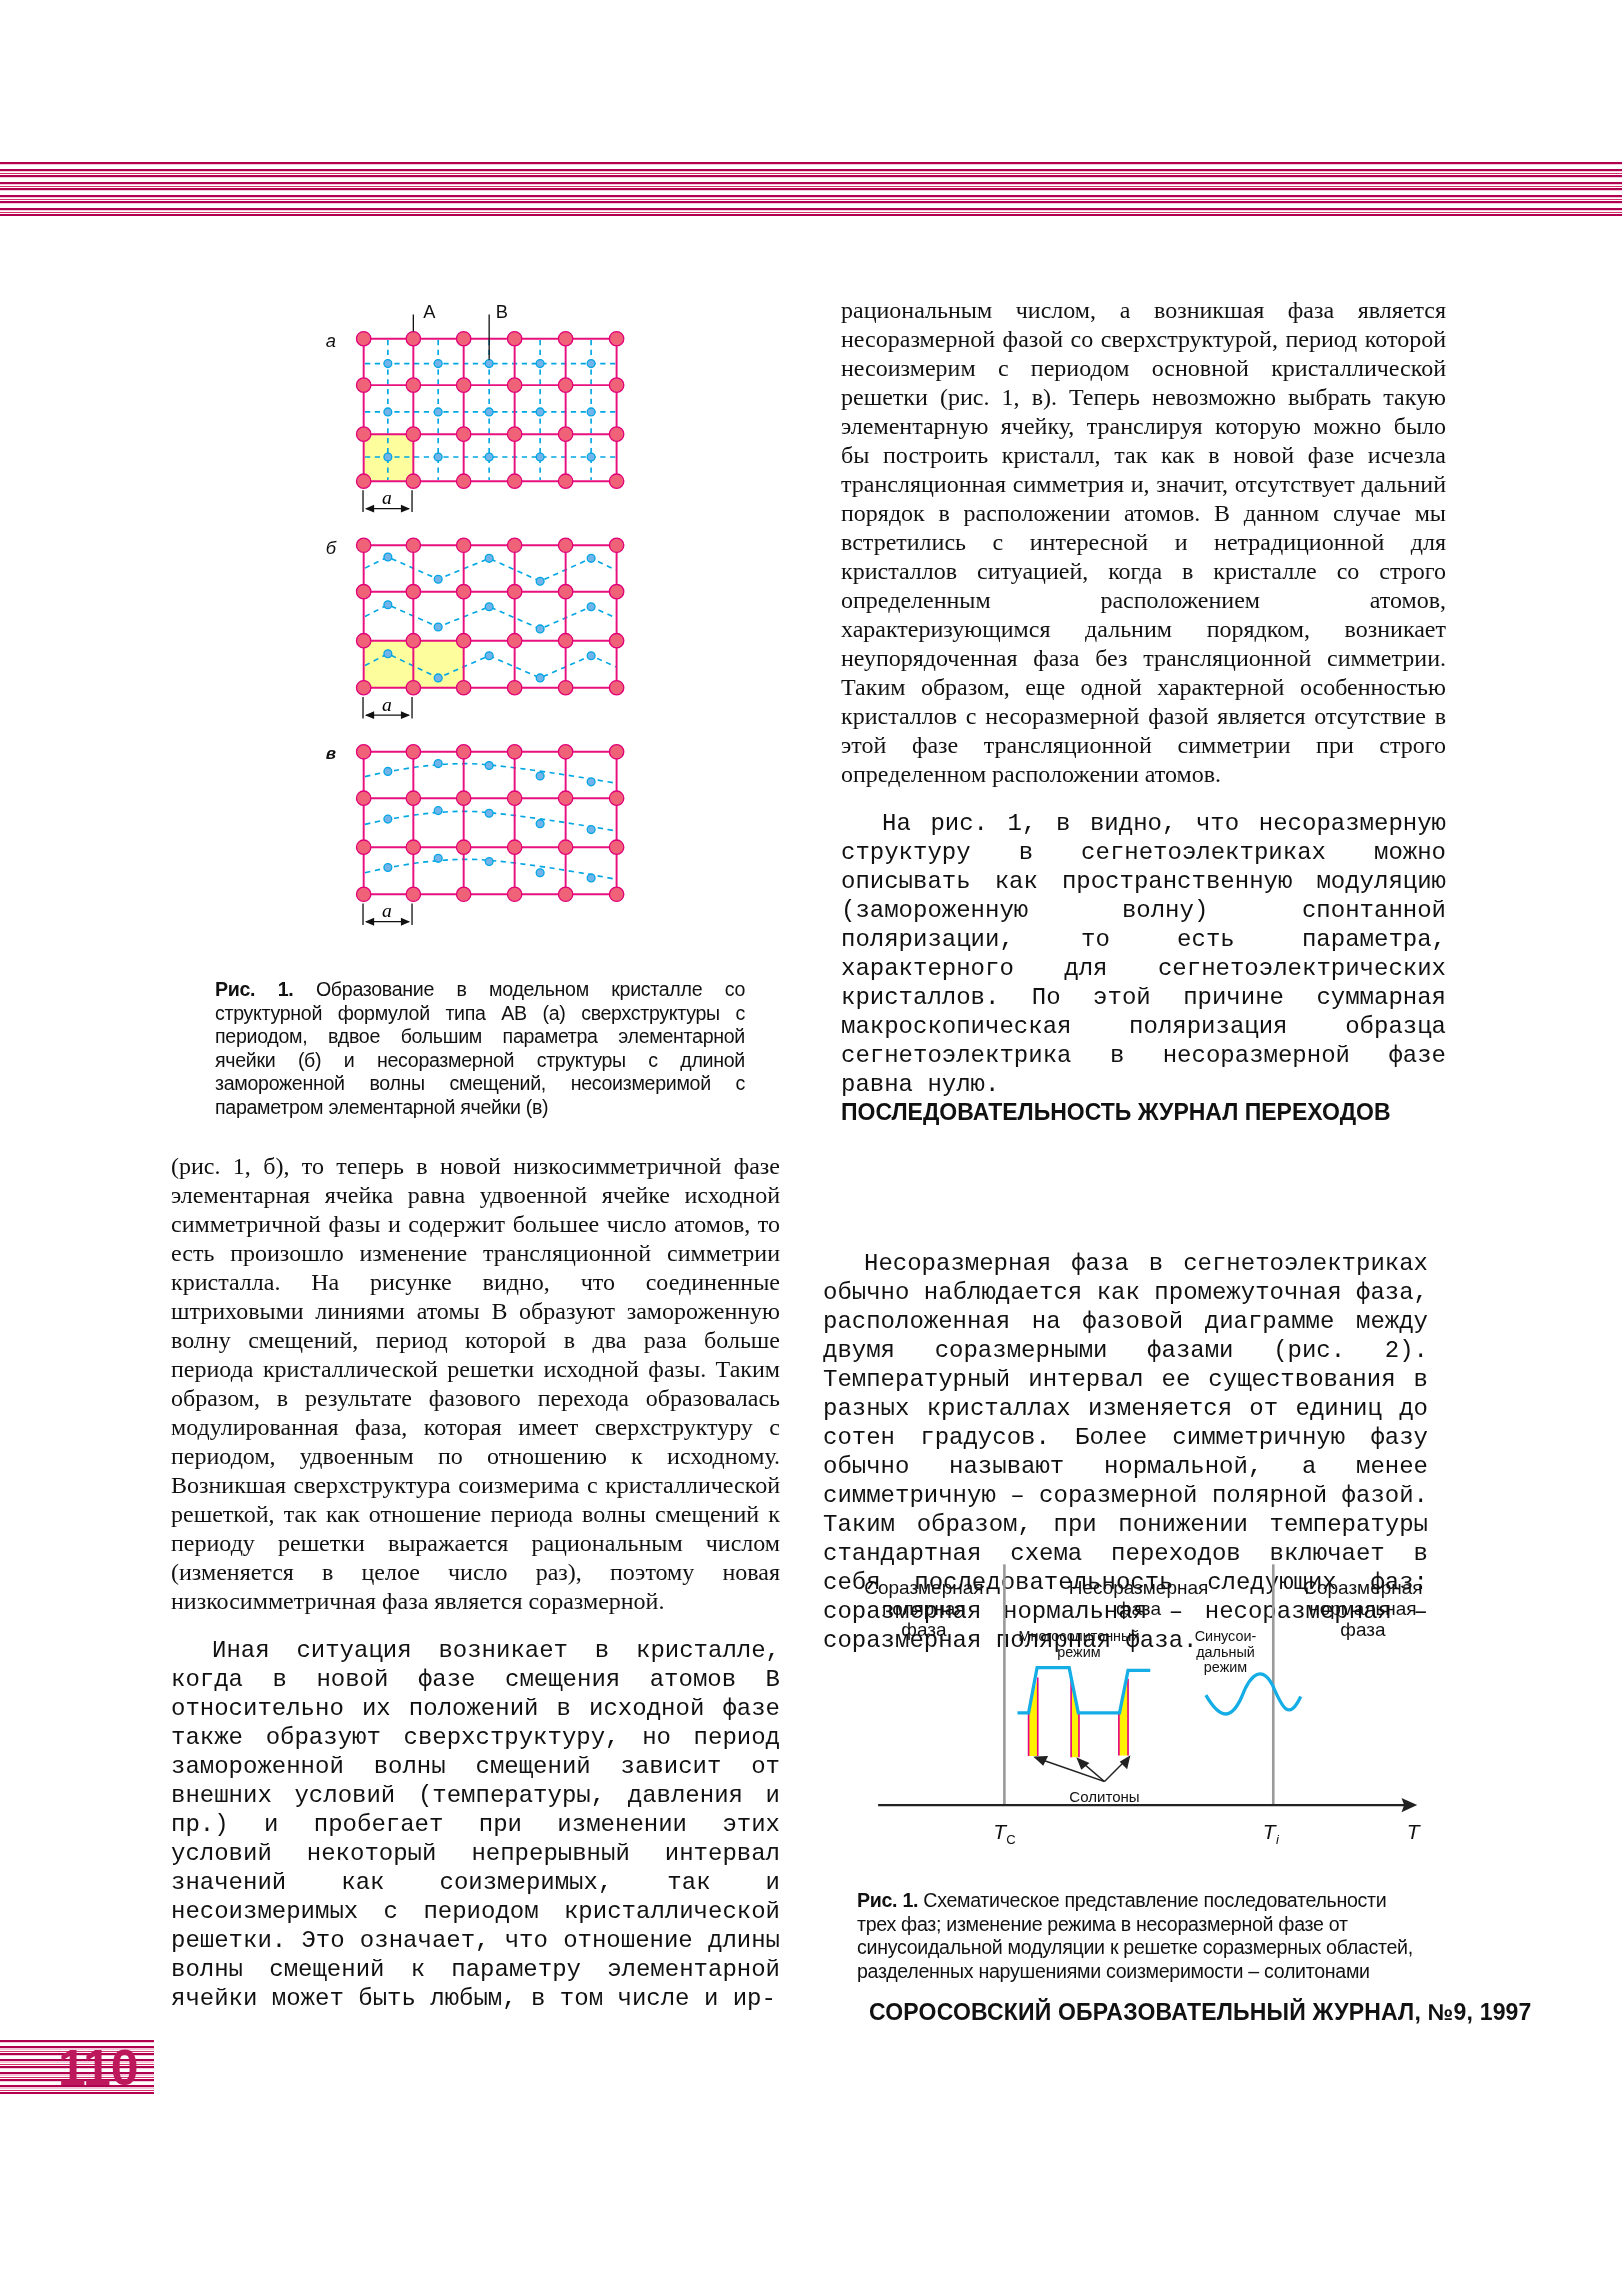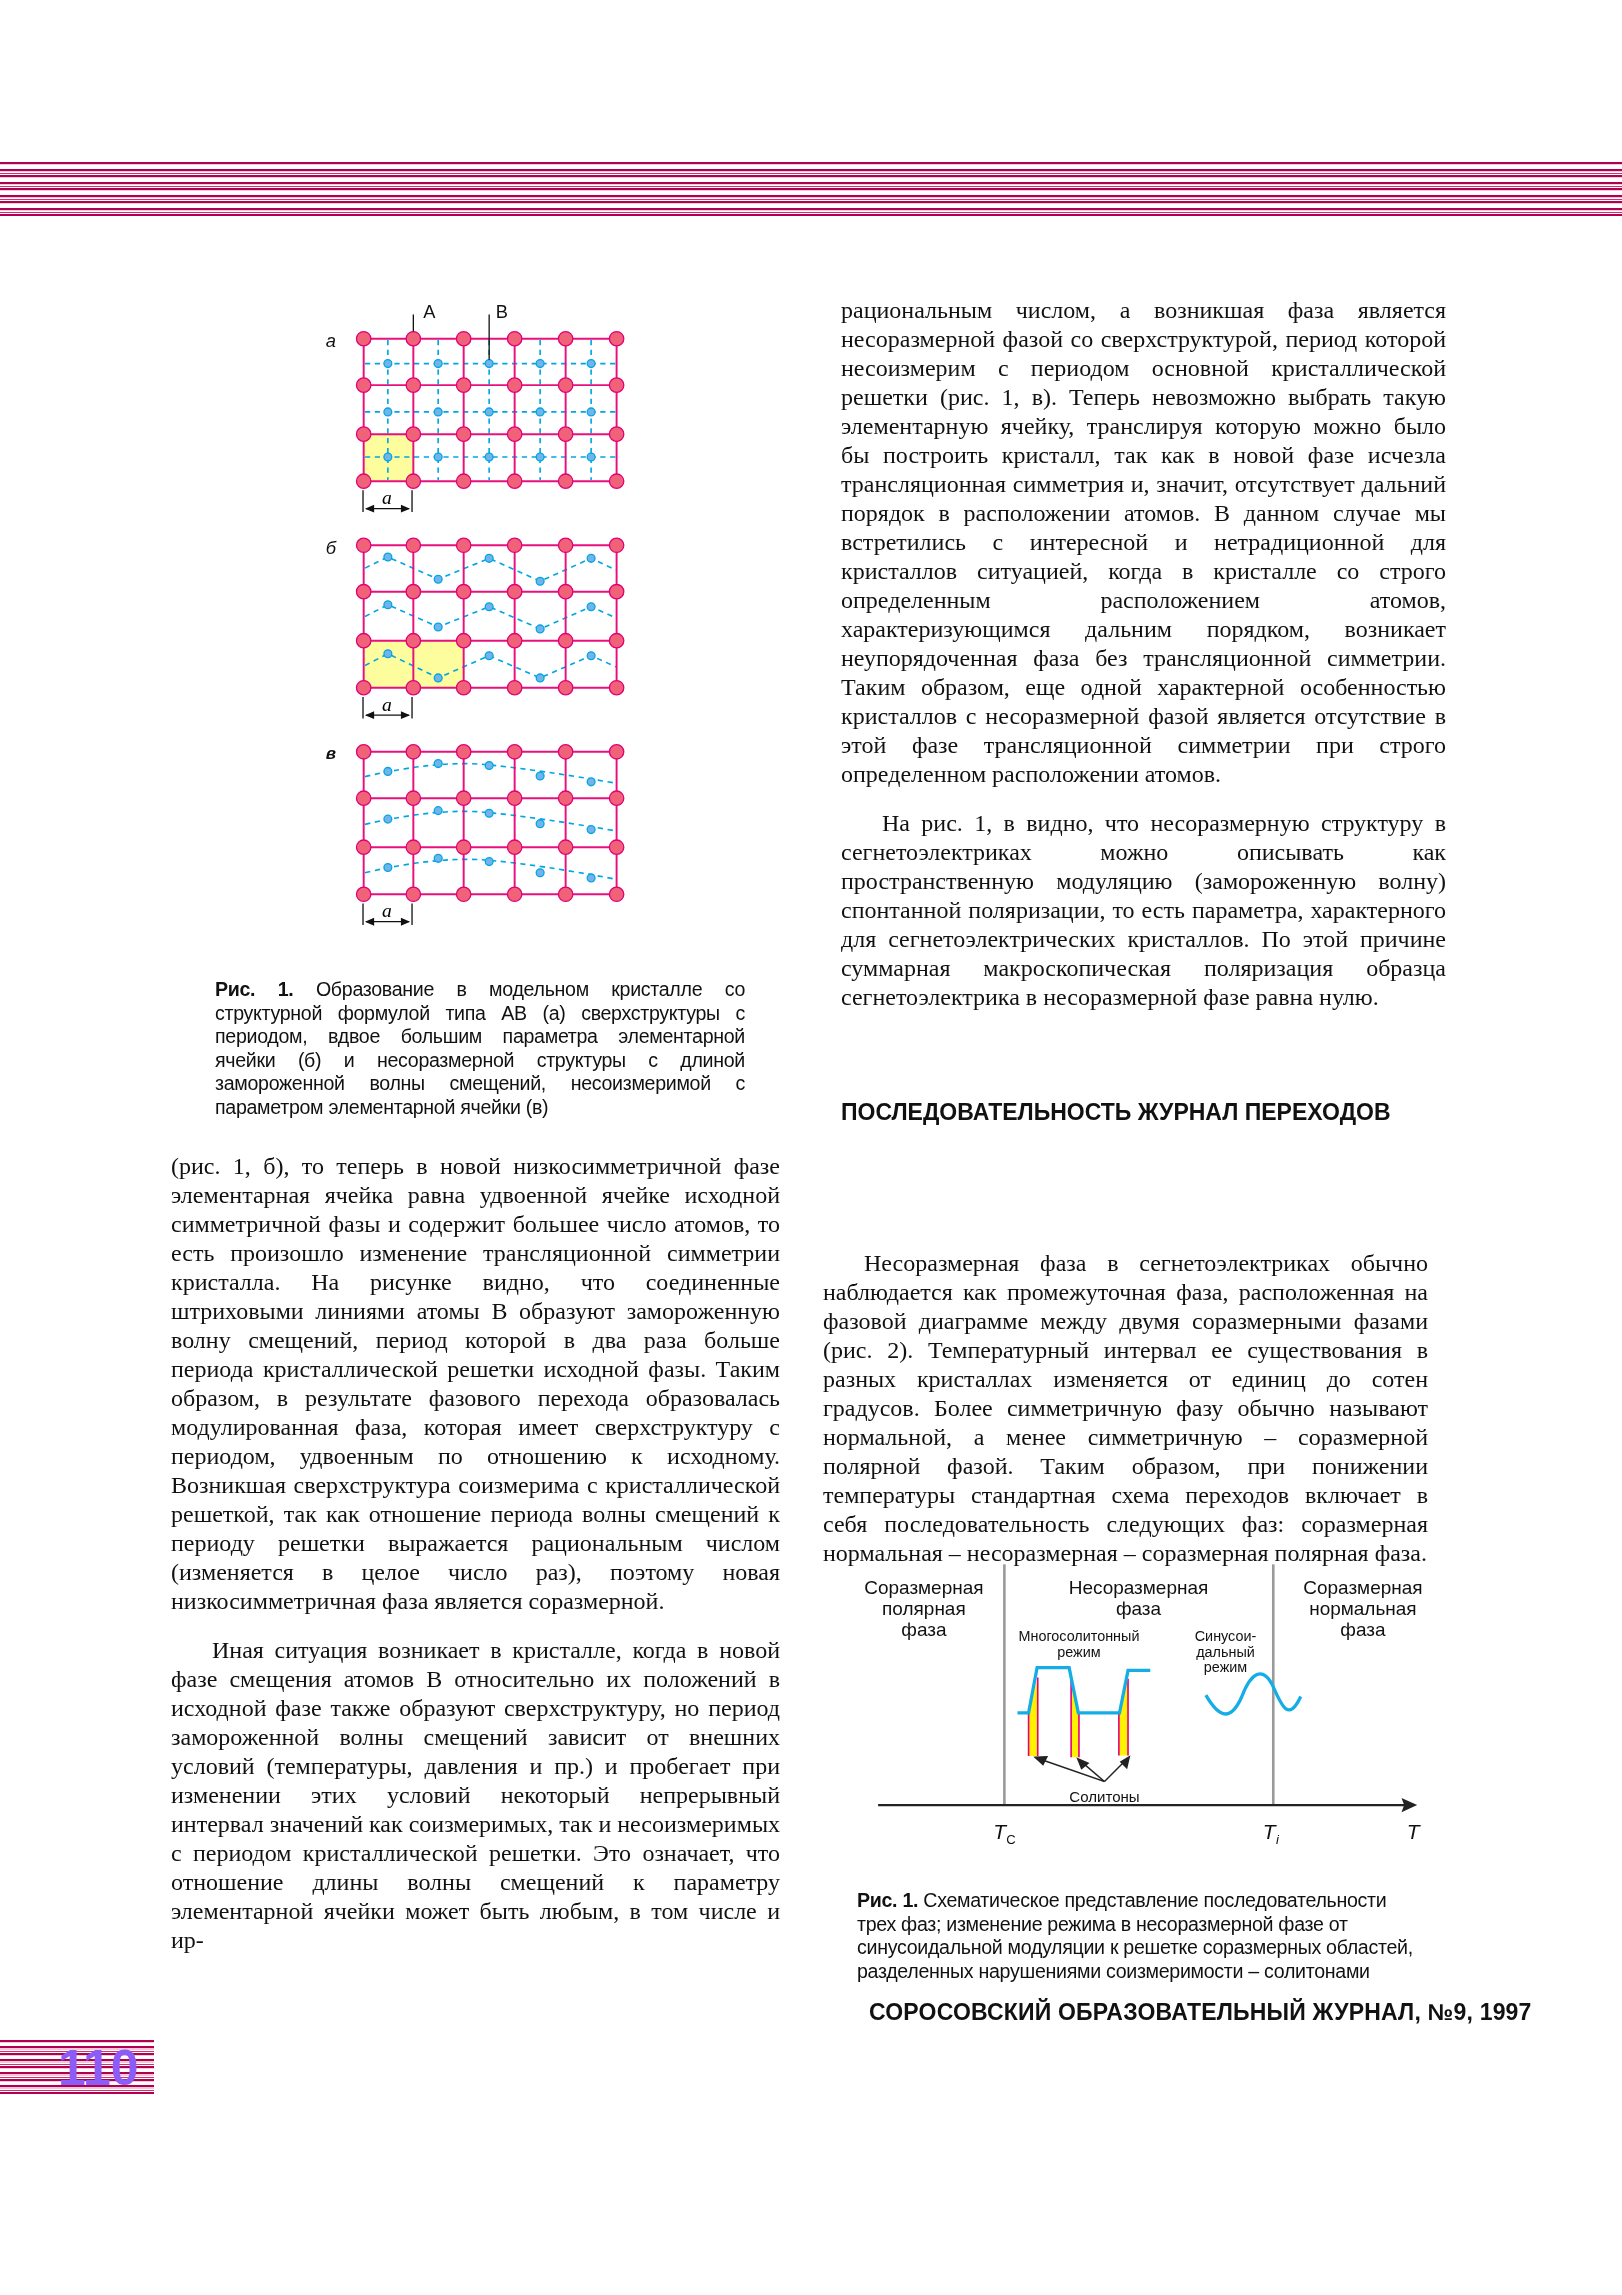--- a/index.html
+++ b/index.html
@@ -4,34 +4,34 @@
 <style>
   html, body { margin:0; padding:0; background:#ffffff; }
   body { width:1622px; height:2295px; position:relative; overflow:hidden;
          font-family:"Liberation Serif","DejaVu Serif",serif; color:#111; }
   .stripes { position:absolute; left:0; background:repeating-linear-gradient(to bottom,
       #b0004f 0px, #b0004f 2px, #f3c9da 2px, #f3c9da 3.3px, #ffffff 3.3px, #ffffff 4.6px, #d7306f 4.6px, #d7306f 5.2px, #ffffff 5.2px, #ffffff 6.5px); }
   #top-band { top:162px; width:1622px; height:54px; }
   #folio-band { top:2040px; width:154px; height:54px; }
   .col { position:absolute; font-size:24px; line-height:29px; text-align:justify; }
   .col p { margin:0; }
-  .col p.indent { text-indent:41px; }
+  .col p.indent { text-indent:41px;font-family:Liberation Mono, monospace; }
   .col p.gap { margin-top:19.6px; }
   #col-left { left:171px; top:1152px; width:609px; }
   #col-right-top { left:841px; top:296px; width:605px; }
   #col-right-bottom { left:823px; top:1249px; width:605px; }
   .caption { position:absolute; font-family:"Liberation Sans","DejaVu Sans",sans-serif;
              font-size:19.6px; line-height:23.6px; letter-spacing:-0.3px;margin-top:8px; }
   .caption b { font-weight:bold; }
   #fig1-caption { left:215px; top:970px; width:530px; text-align:justify; }
   #fig2-caption { left:857px; top:1881px; width:569px; }
   #section-heading { position:absolute; left:841px; top:1099px; width:589px;
        font-family:"Liberation Sans","DejaVu Sans",sans-serif; font-weight:bold; font-size:23px; line-height:27.5px; }
   #folio-num { position:absolute; left:58px; top:2043px; font-family:"Liberation Sans","DejaVu Sans",sans-serif;
-       font-weight:bold; font-size:50px; line-height:50px; color:#8b5cf6; }
+       font-weight:bold; font-size:50px; line-height:50px; color:#be185d; }
   #journal-footer { position:absolute; left:869px; top:1999px; font-family:"Liberation Sans","DejaVu Sans",sans-serif;
        font-weight:bold; font-size:23px; letter-spacing:0.2px; }
   svg { position:absolute; overflow:visible; }
   .svgtext { font-family:"Liberation Sans","DejaVu Sans",sans-serif; fill:#111; }
   .em { font-style:italic; }
   .b { font-weight:bold; }
 </style>
 </head>
 <body>
 

